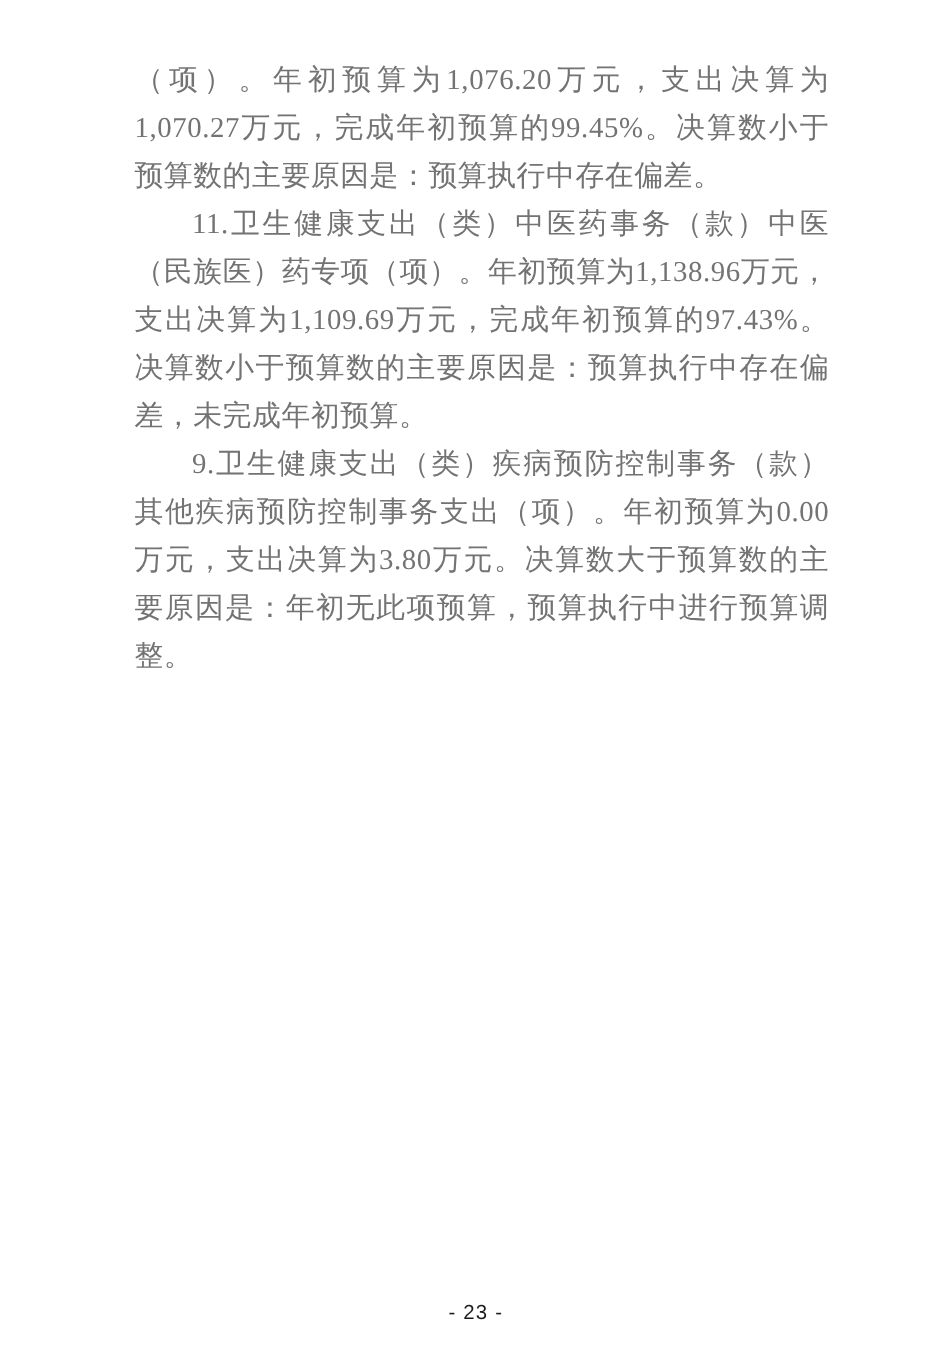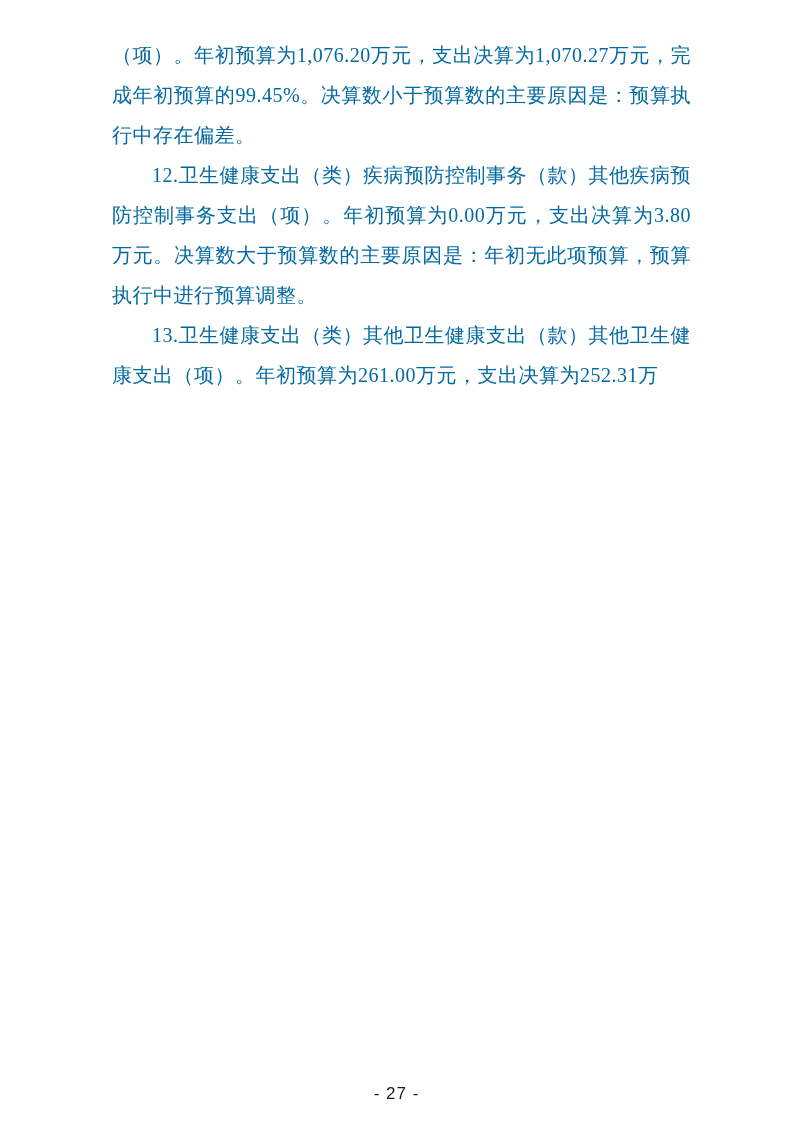--- a/index.html
+++ b/index.html
@@ -15,25 +15,25 @@
     font-family: "Liberation Serif", "DejaVu Serif", serif;
   }
   .page {
     width: 793px;
     height: 1122px;
     background: #ffffff;
     position: relative;
   }
   .content {
     position: absolute;
-    top: 35px;
+    top: 47px;
     left: 112px;
     right: 102px;
-    color: #0369a1;
-    font-size: 20px;
+    color: #737373;
+    font-size: 24px;
     line-height: 40px;
     text-align: justify;
     letter-spacing: 0.5px;
   }
   .content p {
     margin: 0;
     padding: 0;
   }
   .content p.indent {
     text-indent: 2em;
@@ -49,18 +49,18 @@
     font-family: "Liberation Sans", "DejaVu Sans", sans-serif;
     letter-spacing: 1px;
   }
 </style>
 </head>
 <body>
 
 <div class="page">
   <div class="content">
     <p class="para">（项）。年初预算为1,076.20万元，支出决算为1,070.27万元，完成年初预算的99.45%。决算数小于预算数的主要原因是：预算执行中存在偏差。</p>
-    <p class="para indent">12.卫生健康支出（类）疾病预防控制事务（款）其他疾病预防控制事务支出（项）。年初预算为0.00万元，支出决算为3.80万元。决算数大于预算数的主要原因是：年初无此项预算，预算执行中进行预算调整。</p>
-    <p class="para indent">13.卫生健康支出（类）其他卫生健康支出（款）其他卫生健康支出（项）。年初预算为261.00万元，支出决算为252.31万</p>
+    <p class="para indent">11.卫生健康支出（类）中医药事务（款）中医（民族医）药专项（项）。年初预算为1,138.96万元，支出决算为1,109.69万元，完成年初预算的97.43%。决算数小于预算数的主要原因是：预算执行中存在偏差，未完成年初预算。</p>
+    <p class="para indent">9.卫生健康支出（类）疾病预防控制事务（款）其他疾病预防控制事务支出（项）。年初预算为0.00万元，支出决算为3.80万元。决算数大于预算数的主要原因是：年初无此项预算，预算执行中进行预算调整。</p>
   </div>
 
-  <div class="footer">- 27 -</div>
+  <div class="footer">- 23 -</div>
 </div>
 
 </body></html>

